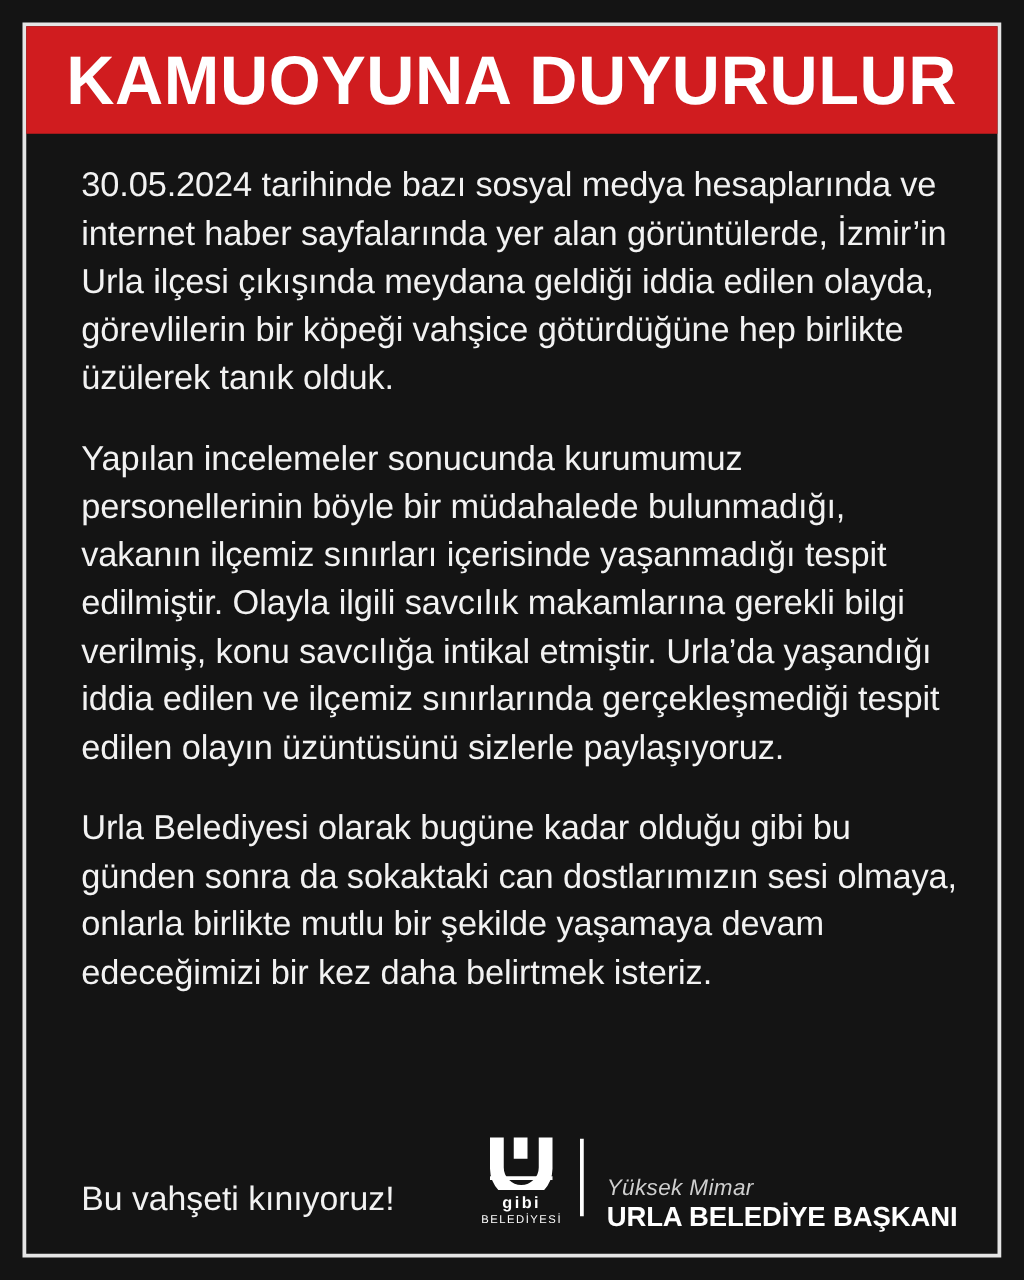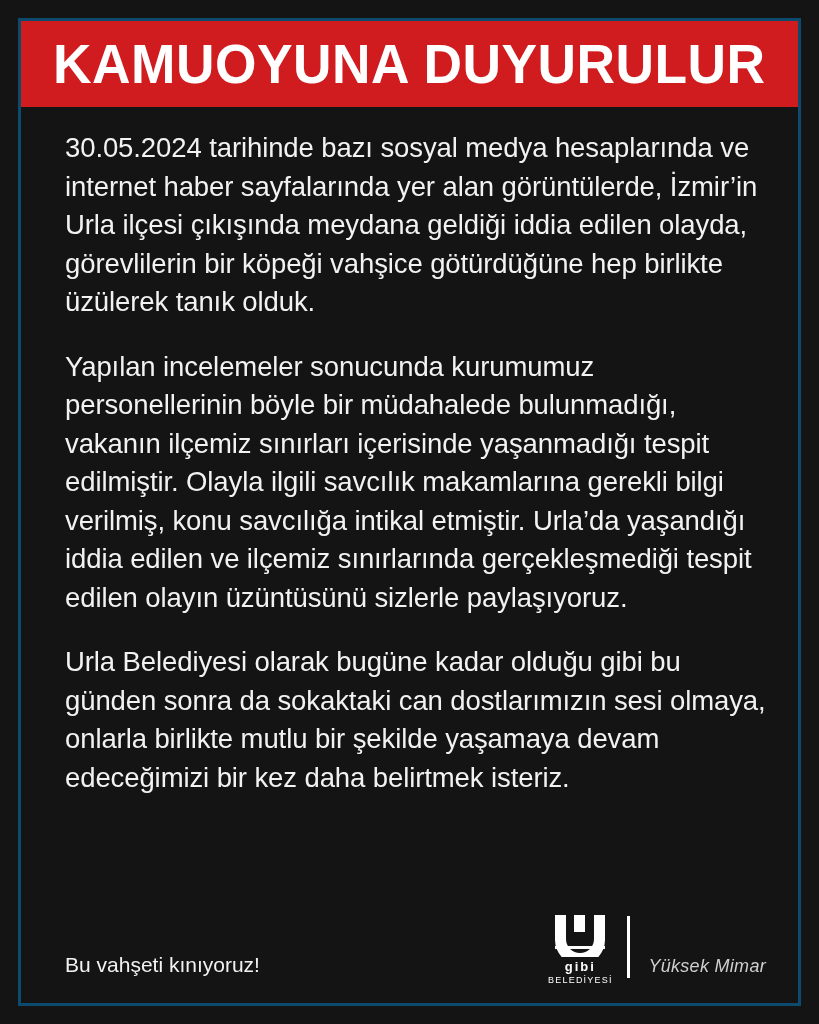--- a/index.html
+++ b/index.html
@@ -18,21 +18,21 @@
     width: 819px;
     height: 1024px;
     background: #141414;
     box-sizing: border-box;
     padding: 18px 18px 18px 18px;
   }
   .inner {
     position: relative;
     width: 100%;
     height: 100%;
-    border: 3px solid #0c4a6e;
+    border: 3px solid #e5e5e5;
     box-sizing: border-box;
     background: #141414;
     display: flex;
     flex-direction: column;
   }
   .headline-band {
     background: #d01c1f;
     height: 86px;
     display: flex;
     align-items: center;
@@ -69,21 +69,21 @@
   .signature-row {
     position: relative;
     margin-top: auto;
     padding: 0 0 18px 0;
     display: flex;
     align-items: flex-end;
     justify-content: space-between;
   }
   .closing {
     color: #f2f2f2;
-    font-size: 21px;
+    font-size: 27px;
     line-height: 1.4;
     padding-bottom: 6px;
     white-space: nowrap;
   }
   .sign-block {
     display: flex;
     align-items: center;
     gap: 14px;
     padding-right: 6px;
   }
@@ -182,19 +182,20 @@
               </svg>
             </div>
             <div class="logo-text-1">gibi</div>
             <div class="logo-text-2">BELEDİYESİ</div>
           </div>
 
           <div class="divider"></div>
 
           <div class="name-block">
             <div class="pre-title">Yüksek Mimar</div>
+            <div class="role">URLA BELEDİYE BAŞKANI</div>
           </div>
         </div>
       </div>
     </div>
 
   </div>
 </div>
 
 </body></html>

